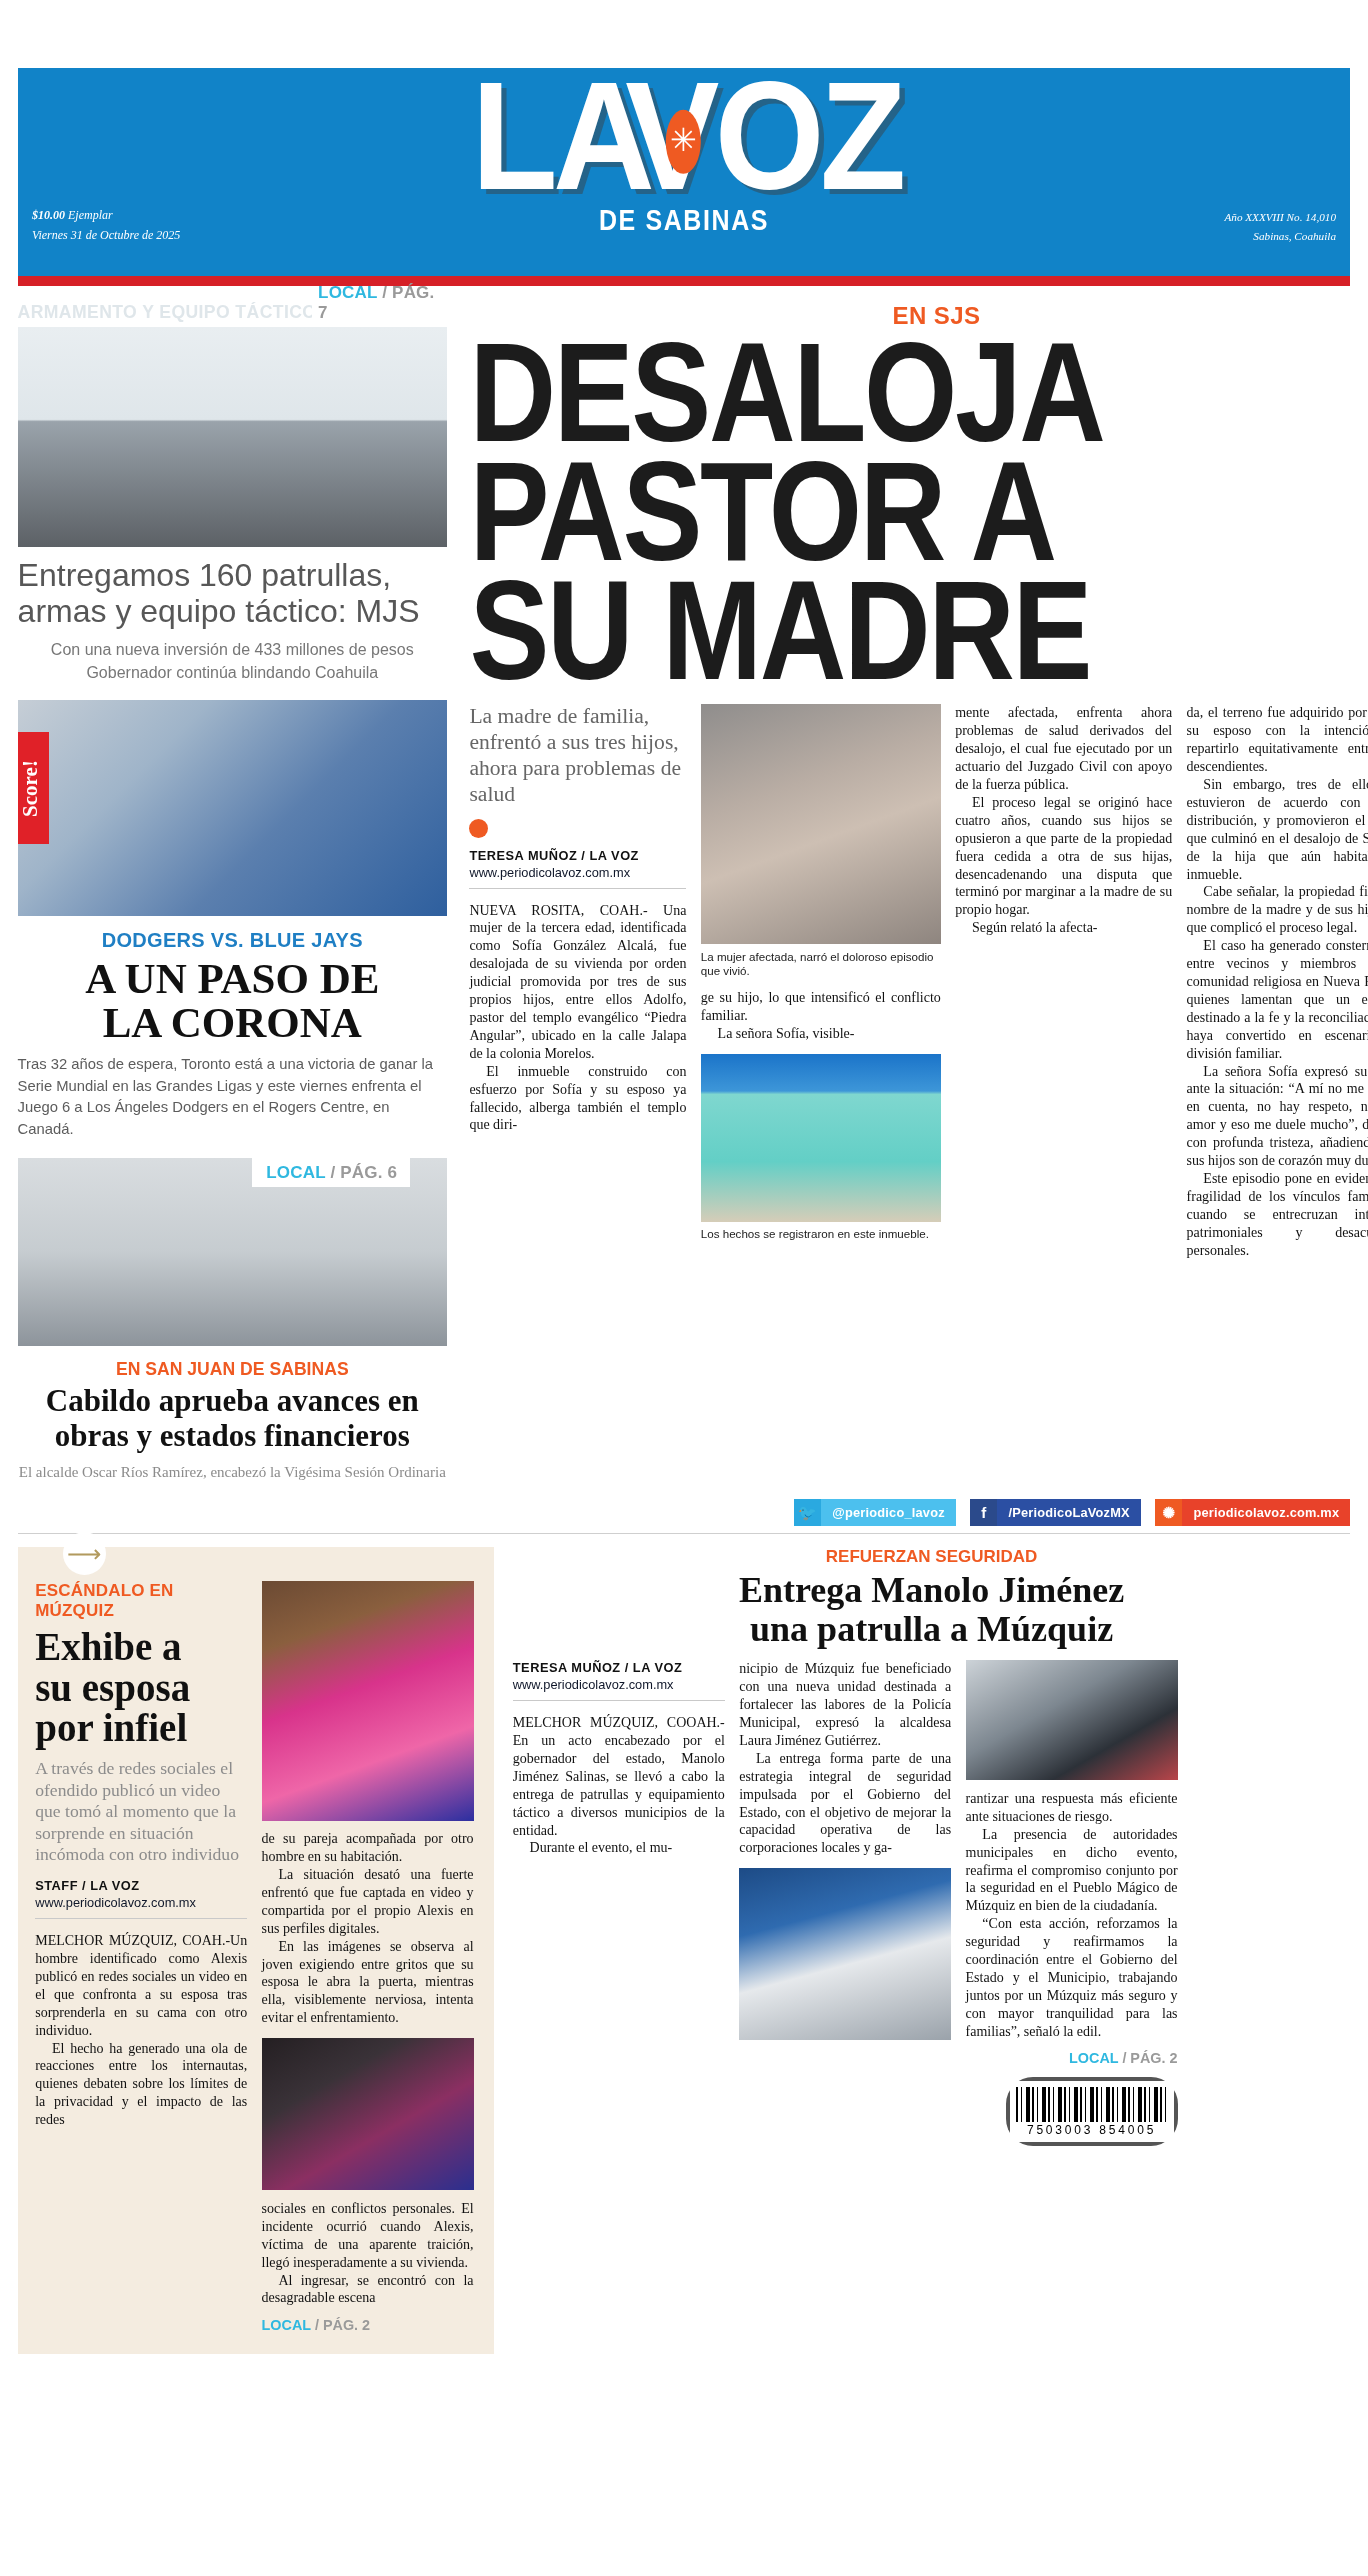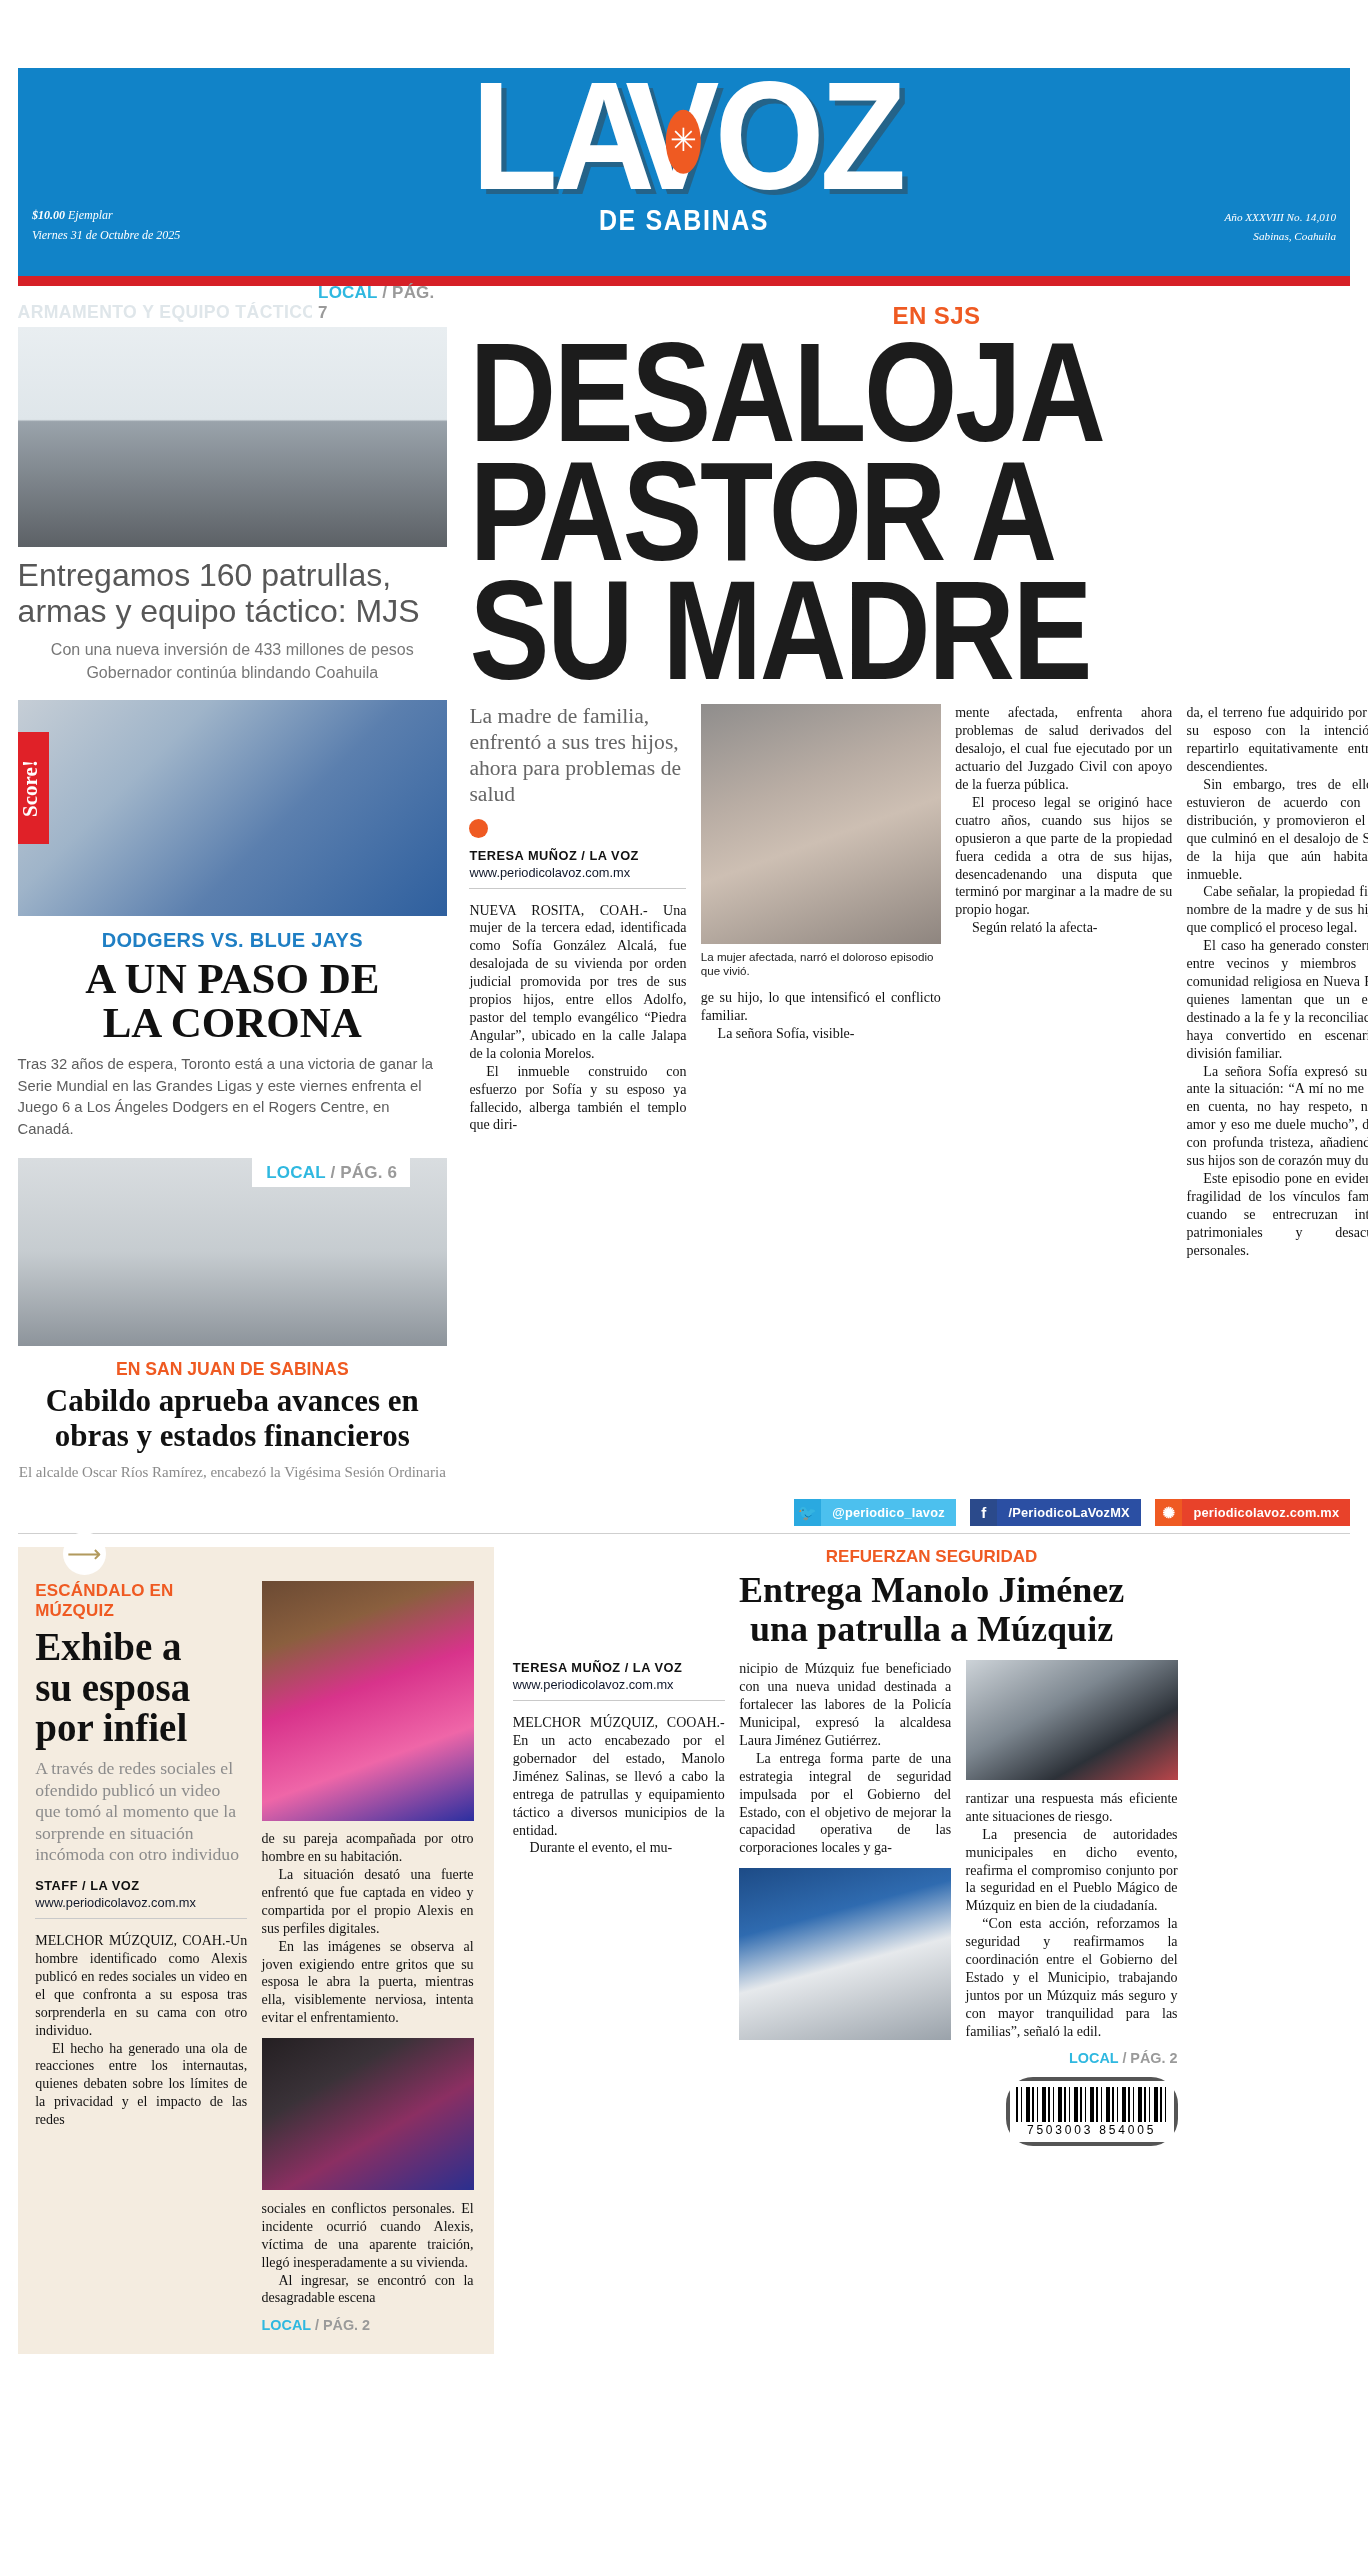--- a/index.html
+++ b/index.html
@@ -261,20 +261,24 @@
 
         <div class="mcol wide">
           <div class="fig">
             <div class="img img-woman"></div>
             <div class="cap">La mujer afectada, narró el doloroso episodio que vivió.</div>
           </div>
           <div class="body" style="margin-top:11.2px">
             <p class="first">ge su hijo, lo que intensificó el conflicto familiar.</p>
             <p>La señora Sofía, visible-</p>
           </div>
+          <div class="fig" style="margin-top:11.2px">
+            <div class="img img-temple1" style="height:168px"></div>
+            <div class="cap">Los hechos se registraron en este inmueble.</div>
+          </div>
         </div>
 
         <div class="mcol">
           <div class="body">
             <p class="first">mente afectada, enfrenta ahora problemas de salud derivados del desalojo, el cual fue ejecutado por un actuario del Juzgado Civil con apoyo de la fuerza pública.</p>
             <p>El proceso legal se originó hace cuatro años, cuando sus hijos se opusieron a que parte de la propiedad fuera cedida a otra de sus hijas, desencadenando una disputa que terminó por marginar a la madre de su propio hogar.</p>
             <p>Según relató la afecta-</p>
           </div>
         </div>
 

